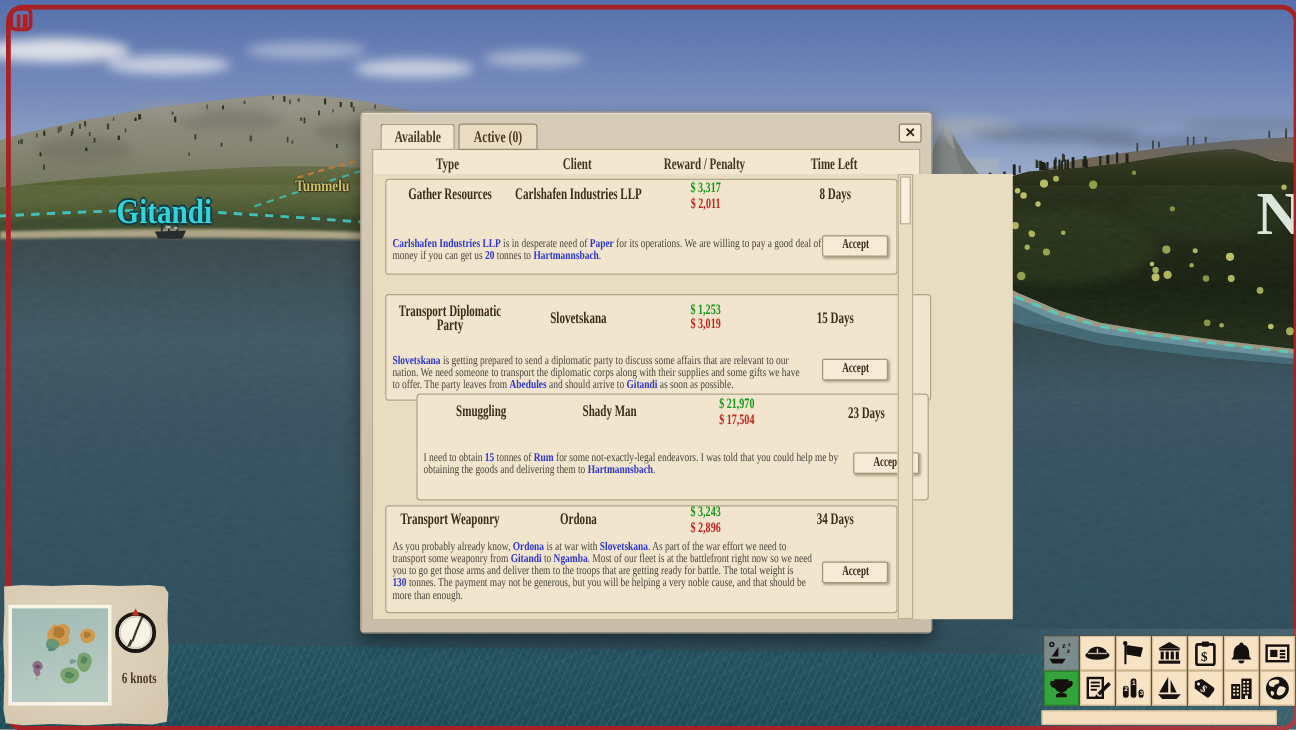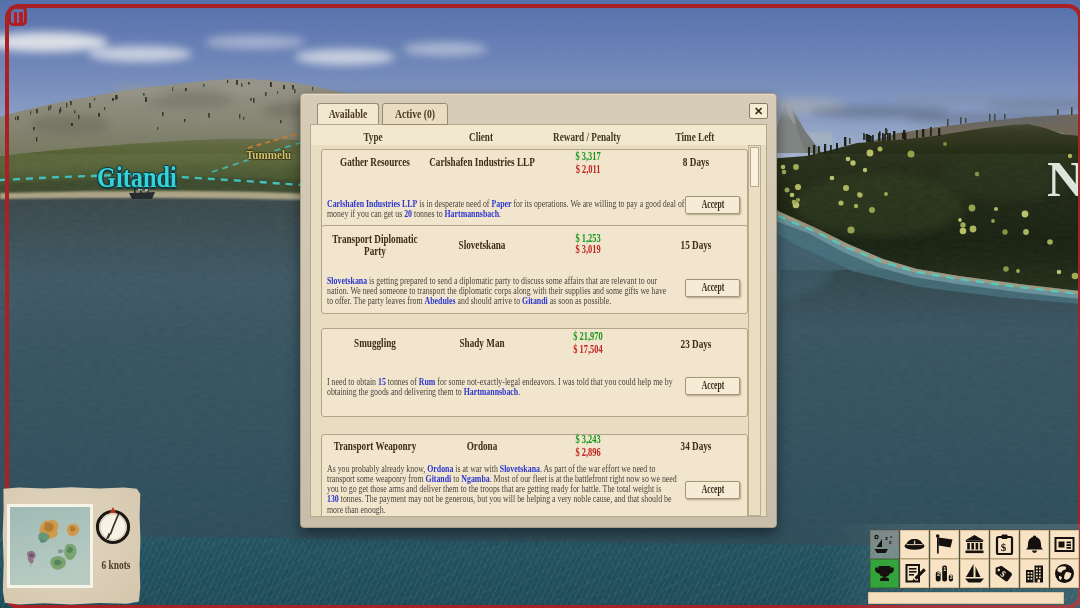--- a/index.html
+++ b/index.html
@@ -47,21 +47,21 @@
   .tab{position:absolute;height:20px;font-weight:bold;font-size:13.5px;color:#4a3a26;}
   .tab span{position:absolute;left:50%;top:2px;white-space:nowrap;transform:translateX(-50%) scaleX(0.72);}
   #tab1{left:16px;top:9px;width:60px;background:#f2e7cf;border:1px solid #978a6e;border-bottom:none;border-radius:3px 3px 0 0;z-index:3;}
   #tab2{left:81px;top:9px;width:64px;background:#e9dcc0;border:1px solid #978a6e;border-radius:3px 3px 0 0;z-index:1;}
   #closebtn{left:448px;top:9px;width:17px;height:14px;background:#f7ecd4;border:1px solid #8a7d64;border-radius:2px;
     font-size:11px;font-weight:bold;color:#32281a;text-align:center;line-height:14px;}
   #inner{left:9px;top:30px;width:455px;height:391px;background:#f2e7cf;border:1px solid #b6a98d;}
   .ct{position:absolute;white-space:nowrap;font-weight:bold;font-size:13.5px;line-height:15px;color:#44351f;
     transform:translateX(-50%) scaleX(0.68);text-align:center;}
   .hdr{color:#44351f;}
-  #list{left:0px;top:20px;width:455px;height:371px;background:#e8ddc1;overflow:hidden;}
+  #list{left:0px;top:20px;width:533px;height:371px;background:#e8ddc1;overflow:hidden;}
   .card{position:absolute;left:10px;width:425px;background:#f1e6cd;border:1px solid #b1a489;border-radius:3px;}
   .tc{color:#3c2d1b;}
   .rew{font-size:12px;line-height:13px;transform:translateX(-50%) scaleX(0.70);}
   .g{color:#18961c;} .r{color:#c1231f;}
   .desc{position:absolute;left:5px;width:452px;font-size:10px;line-height:10.15px;color:#4a443c;
     transform:scaleX(0.785);transform-origin:0 0;white-space:nowrap;}
   .desc b{color:#2b35cf;font-weight:bold;}
   .accept{position:absolute;left:363px;width:53px;height:16px;background:#f6ecd6;border:1px solid #a3957a;border-radius:2px;
     box-shadow:1px 1px 2px rgba(120,100,70,.5);}
   .accept span{position:absolute;left:50%;top:1px;white-space:nowrap;font-weight:bold;font-size:11.5px;color:#39291a;
@@ -361,43 +361,43 @@
           <div class="ct tc" style="left:53px;top:4px;">Gather Resources</div>
           <div class="ct tc" style="left:160px;top:4px;">Carlshafen Industries LLP</div>
           <div class="ct rew g" style="left:266px;top:0px;">$ 3,317</div>
           <div class="ct rew r" style="left:266px;top:13px;">$ 2,011</div>
           <div class="ct tc" style="left:374px;top:4px;">8 Days</div>
           <div class="desc" style="top:49px;"><b>Carlshafen Industries LLP</b> is in desperate need of <b>Paper</b> for its operations. We are willing to pay a good deal of<br>money if you can get us <b>20</b> tonnes to <b>Hartmannsbach</b>.</div>
           <div class="accept" style="top:46px;">
               <span>Accept</span>
             </div>
         </div>
-        <div class="card" style="top:80px;height:87px;">
+        <div class="card" style="top:100px;height:87px;padding-left:28px;">
           <div class="ct tc" style="left:53px;top:7px;line-height:11.5px;">Transport Diplomatic<br>Party</div>
           <div class="ct tc" style="left:160px;top:11px;">Slovetskana</div>
           <div class="ct rew g" style="left:266px;top:6px;">$ 1,253</div>
           <div class="ct rew r" style="left:266px;top:17px;">$ 3,019</div>
           <div class="ct tc" style="left:374px;top:11px;">15 Days</div>
           <div class="desc" style="top:50px;"><b>Slovetskana</b> is getting prepared to send a diplomatic party to discuss some affairs that are relevant to our<br>nation. We need someone to transport the diplomatic corps along with their supplies and some gifts we have<br>to offer. The party leaves from <b>Abedules</b> and should arrive to <b>Gitandi</b> as soon as possible.</div>
           <div class="accept" style="top:53px;">
               <span>Accept</span>
             </div>
         </div>
-        <div class="card" style="top:183px;height:87px;">
+        <div class="card" style="top:183px;height:87px;margin-left:26px;">
           <div class="ct tc" style="left:53px;top:6px;">Smuggling</div>
           <div class="ct tc" style="left:160px;top:6px;">Shady Man</div>
           <div class="ct rew g" style="left:266px;top:1px;">$ 21,970</div>
           <div class="ct rew r" style="left:266px;top:14px;">$ 17,504</div>
           <div class="ct tc" style="left:374px;top:7px;">23 Days</div>
           <div class="desc" style="top:48px;">I need to obtain <b>15</b> tonnes of <b>Rum</b> for some not-exactly-legal endeavors. I was told that you could help me by<br>obtaining the goods and delivering them to <b>Hartmannsbach</b>.</div>
           <div class="accept" style="top:48px;">
               <span>Accept</span>
             </div>
         </div>
-        <div class="card" style="top:276px;height:88px;margin-top:13px;">
+        <div class="card" style="top:276px;height:88px;">
           <div class="ct tc" style="left:53px;top:3px;">Transport Weaponry</div>
           <div class="ct tc" style="left:160px;top:3px;">Ordona</div>
           <div class="ct rew g" style="left:266px;top:-2px;">$ 3,243</div>
           <div class="ct rew r" style="left:266px;top:11px;">$ 2,896</div>
           <div class="ct tc" style="left:374px;top:3px;">34 Days</div>
           <div class="desc" style="top:29px;">As you probably already know, <b>Ordona</b> is at war with <b>Slovetskana</b>. As part of the war effort we need to<br>transport some weaponry from <b>Gitandi</b> to <b>Ngamba</b>. Most of our fleet is at the battlefront right now so we need<br>you to go get those arms and deliver them to the troops that are getting ready for battle. The total weight is<br><b>130</b> tonnes. The payment may not be generous, but you will be helping a very noble cause, and that should be<br>more than enough.</div>
           <div class="accept" style="top:46px;">
               <span>Accept</span>
             </div>
         </div>

